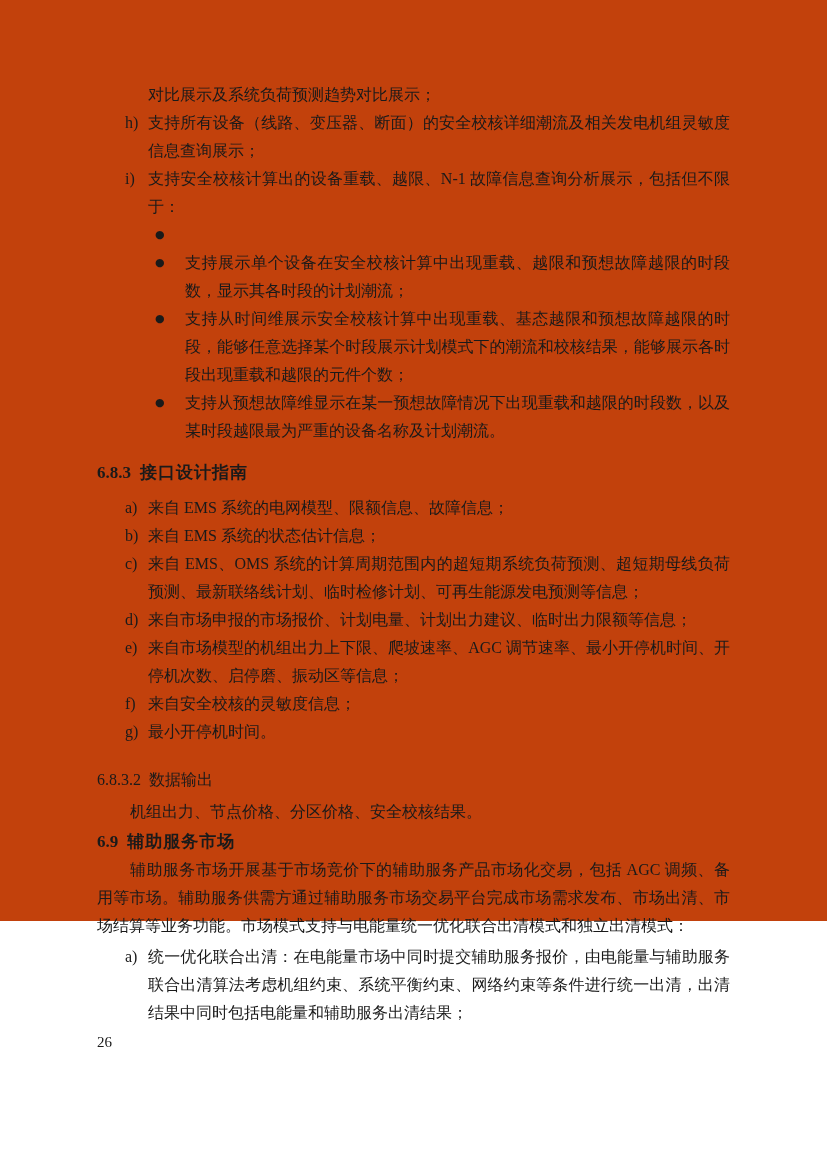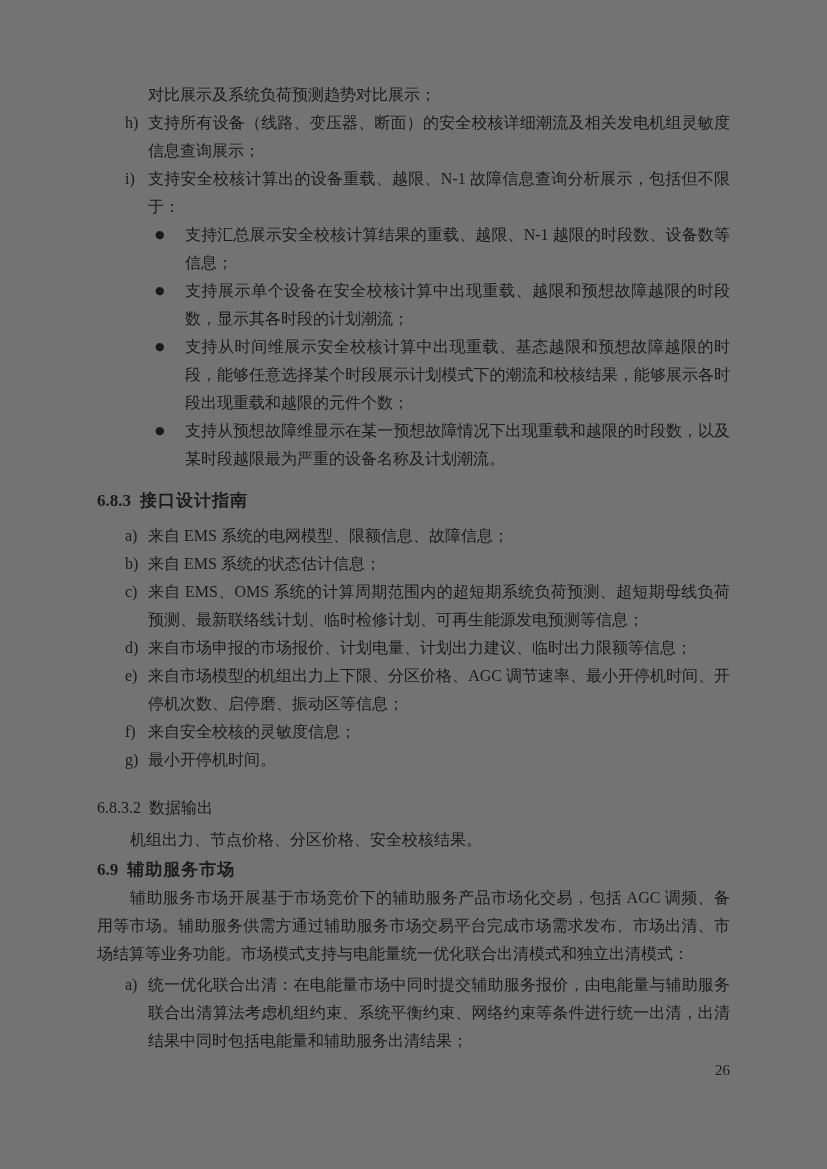--- a/index.html
+++ b/index.html
@@ -4,22 +4,22 @@
 <style>
   * { margin: 0; padding: 0; box-sizing: border-box; }
   html, body { background: #ffffff; }
   body {
     width: 827px; height: 1169px;
     font-family: "Liberation Serif", "DejaVu Serif", serif;
     color: #1a1a1a;
     overflow: hidden;
   }
   .page {
-    width: 827px; height: 1169px;
-    background: #737373;
+    width: 827px; height: 921px;
+    background: #c2410c;
     padding: 81px 97px 0 97px;
     position: relative;
   }
   .body-text { font-size: 16px; line-height: 28px; }
 
   
   .cont-line { padding-left: 51px; text-align: justify; }
 
   
   .alpha-item { display: flex; }
@@ -46,21 +46,21 @@
   .h-sub { font-size: 16px; line-height: 28px; font-weight: normal; }
   .h-sub .h-num { margin-right: 8px; }
   .h-6831 { margin: 7px 0 10px 0; }
   .h-6832 { margin: 20px 0 4px 0; }
 
   .indent-para { text-indent: 33px; text-align: justify; }
   .clearing { margin-top: 3px; }
 
   .page-number {
     margin-top: 2px;
-    text-align: right;
+    text-align: left;
     font-size: 15px; line-height: 26px;
   }
 </style>
 </head>
 <body>
 
 <div class="page">
 
   <div class="body-text cont-line">对比展示及系统负荷预测趋势对比展示；</div>
 
@@ -69,21 +69,20 @@
     <span class="alpha-text">支持所有设备（线路、变压器、断面）的安全校核详细潮流及相关发电机组灵敏度信息查询展示；</span>
   </div>
 
   <div class="body-text alpha-item">
     <span class="alpha-label">i)</span>
     <span class="alpha-text">支持安全校核计算出的设备重载、越限、N-1 故障信息查询分析展示，包括但不限于：</span>
   </div>
 
   <div class="body-text bullet-item">
     <span class="bullet-marker">●</span>
-    <span class="bullet-text">支持汇总展示安全校核计算结果的重载、越限、N-1 越限的时段数、设备数等信息；</span>
   </div>
   <div class="body-text bullet-item">
     <span class="bullet-marker">●</span>
     <span class="bullet-text">支持展示单个设备在安全校核计算中出现重载、越限和预想故障越限的时段数，显示其各时段的计划潮流；</span>
   </div>
   <div class="body-text bullet-item">
     <span class="bullet-marker">●</span>
     <span class="bullet-text">支持从时间维展示安全校核计算中出现重载、基态越限和预想故障越限的时段，能够任意选择某个时段展示计划模式下的潮流和校核结果，能够展示各时段出现重载和越限的元件个数；</span>
   </div>
   <div class="body-text bullet-item">
@@ -107,21 +106,21 @@
   <div class="body-text alpha-item">
     <span class="alpha-label">c)</span>
     <span class="alpha-text">来自 EMS、OMS 系统的计算周期范围内的超短期系统负荷预测、超短期母线负荷预测、最新联络线计划、临时检修计划、可再生能源发电预测等信息；</span>
   </div>
   <div class="body-text alpha-item">
     <span class="alpha-label">d)</span>
     <span class="alpha-text">来自市场申报的市场报价、计划电量、计划出力建议、临时出力限额等信息；</span>
   </div>
   <div class="body-text alpha-item">
     <span class="alpha-label">e)</span>
-    <span class="alpha-text">来自市场模型的机组出力上下限、分区价格、AGC 调节速率、最小开停机时间、开停机次数、启停磨、振动区等信息；</span>
+    <span class="alpha-text">来自市场模型的机组出力上下限、爬坡速率、AGC 调节速率、最小开停机时间、开停机次数、启停磨、振动区等信息；</span>
   </div>
   <div class="body-text alpha-item">
     <span class="alpha-label">f)</span>
     <span class="alpha-text">来自安全校核的灵敏度信息；</span>
   </div>
   <div class="body-text alpha-item">
     <span class="alpha-label">g)</span>
     <span class="alpha-text">最小开停机时间。</span>
   </div>
 

